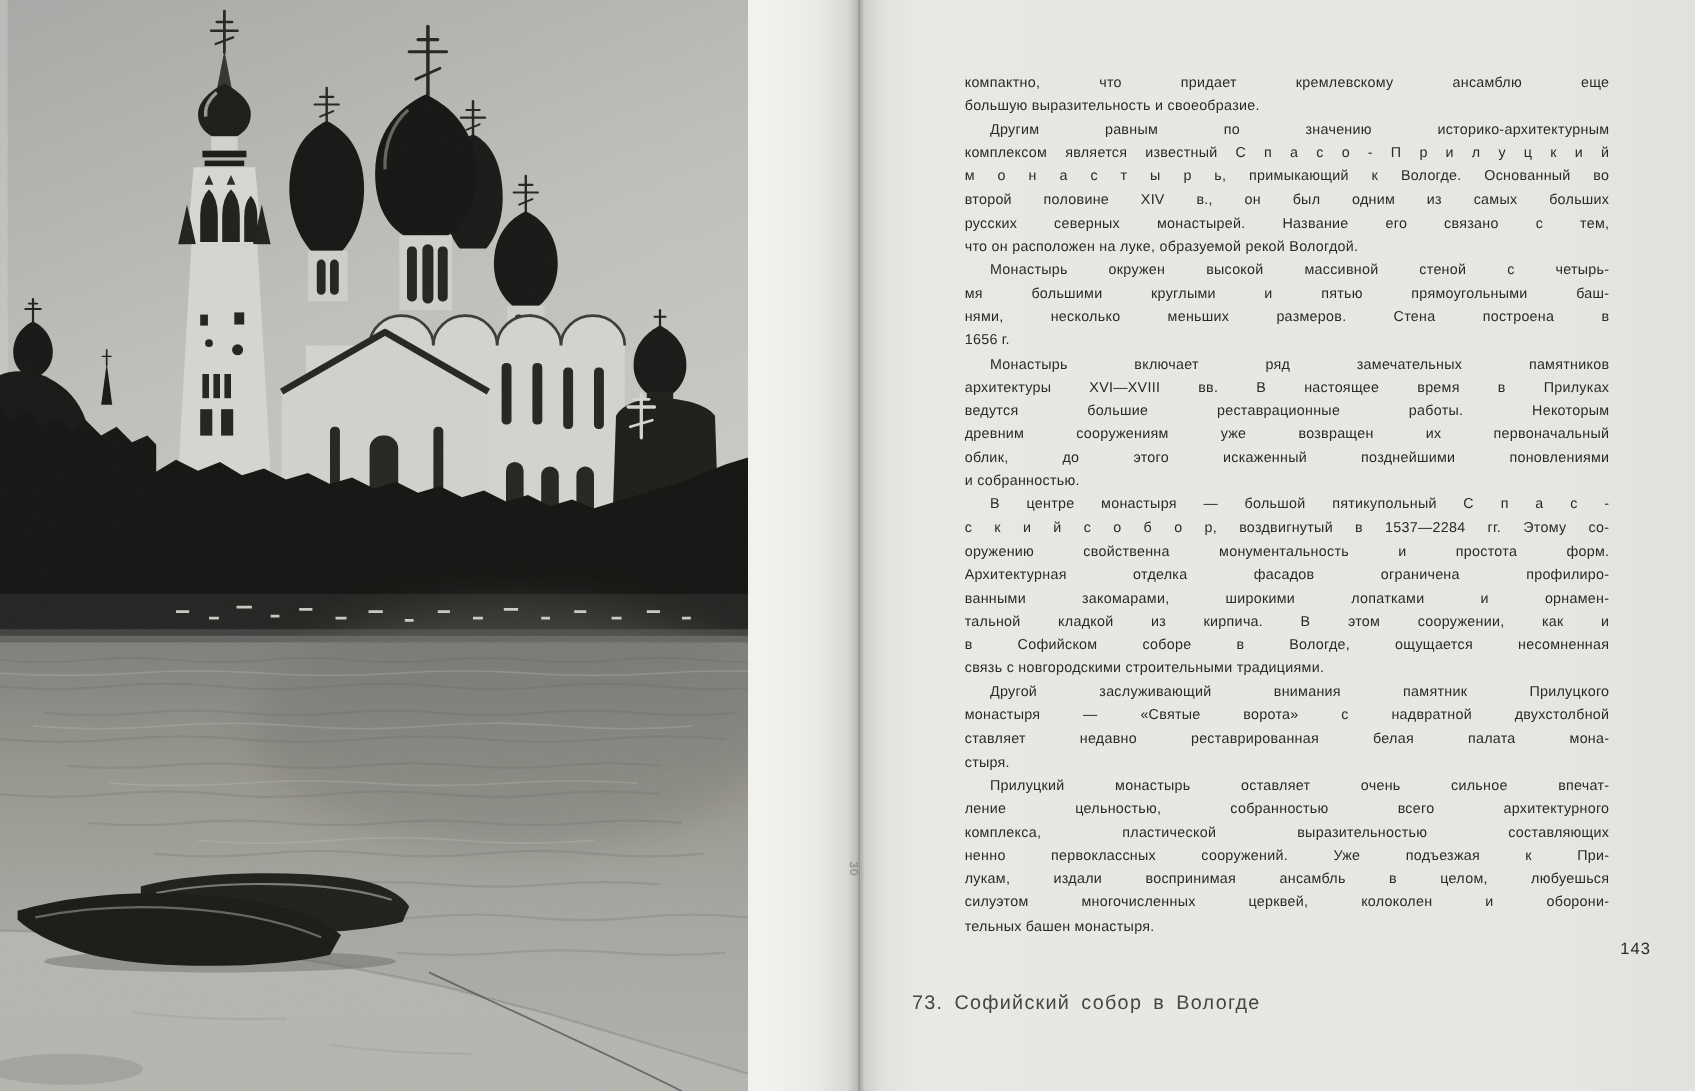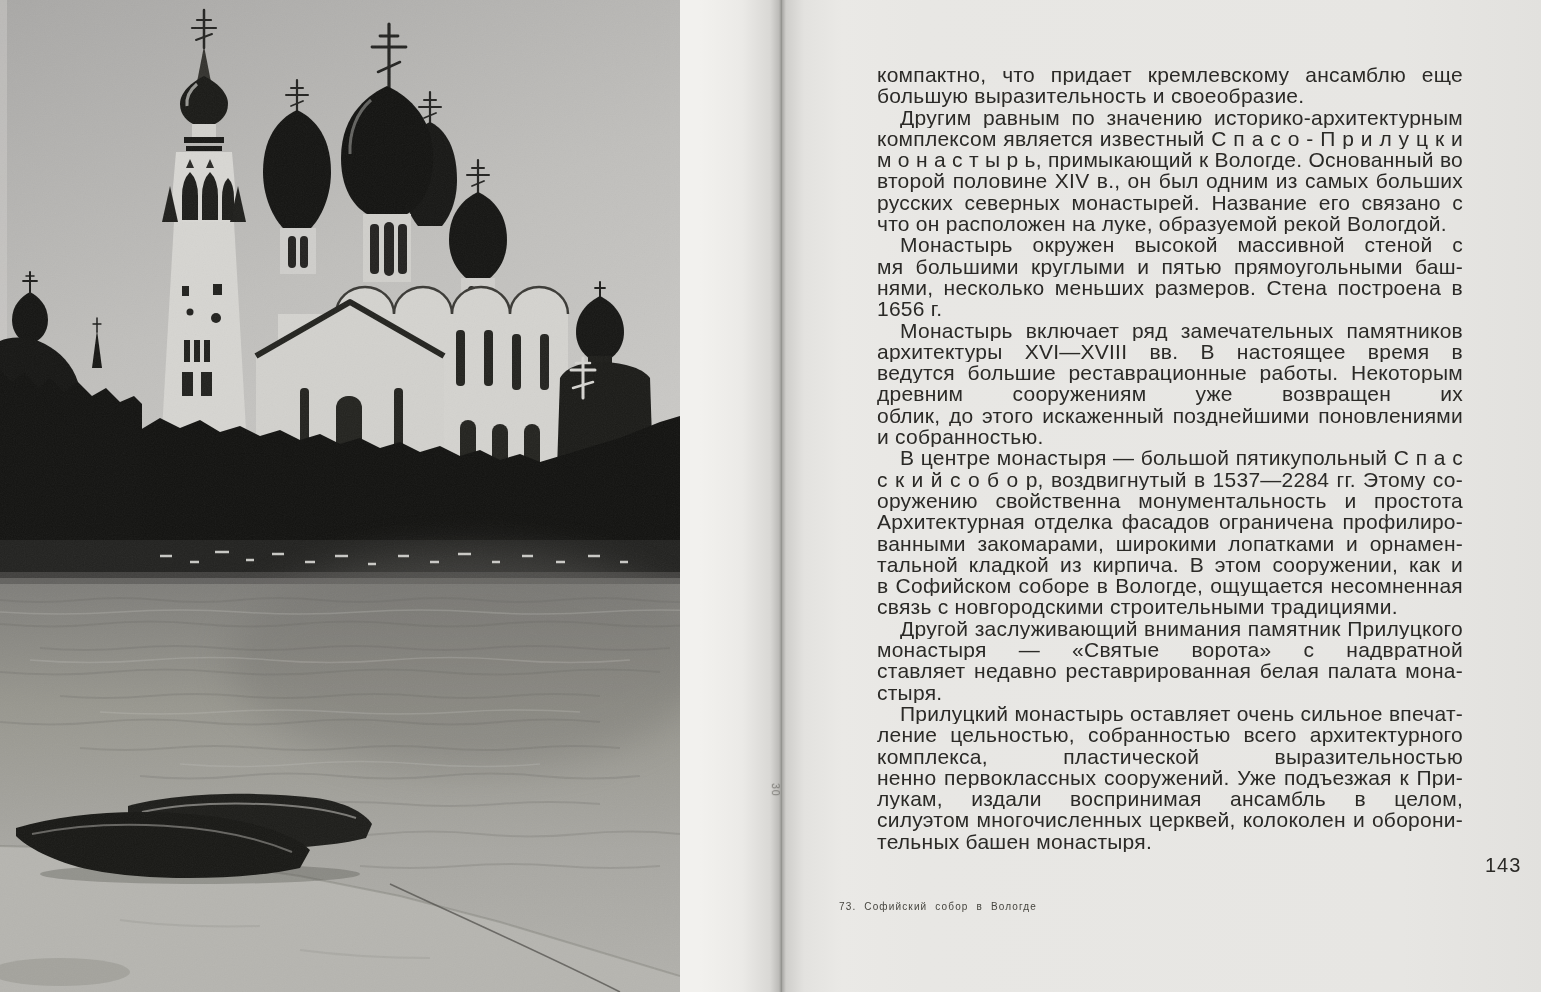--- a/index.html
+++ b/index.html
@@ -18,32 +18,32 @@
     font-size:10.5px;color:#6e6d68;letter-spacing:1px;
     transform:rotate(90deg);transform-origin:center;opacity:.85;filter:blur(.3px);
   }
   .page-right{
     position:absolute;left:782px;top:0;width:759px;height:992px;
     background:linear-gradient(90deg,#a7a6a3 0px,#cfcecb 4px,#e3e2df 22px,#eaé? 0, #eae9e6 60px,#e8e7e4 140px,#e7e6e3 620px,#e2e1de 759px);
     background:linear-gradient(90deg,#a7a6a3 0px,#cfcecb 4px,#e3e2df 22px,#eae9e6 60px,#e8e7e4 140px,#e7e6e3 620px,#e2e1de 759px);
   }
   .textblock{
     position:absolute;left:95px;top:64px;width:586px;
-    color:#2b2a27;font-size:21px;line-height:21.3px;letter-spacing:.25px;
+    color:#2b2a27;font-size:13px;line-height:21.3px;letter-spacing:.25px;
   }
   .line{text-align:justify;text-align-last:justify;height:21.3px;overflow:hidden;}
   .line.end{text-align-last:left;}
   .line.indent{text-indent:23px;}
   .pagenum{
     position:absolute;left:691px;top:854px;
-    font-size:20px;color:#2b2a27;letter-spacing:1px;margin-left:12px;
+    font-size:15px;color:#2b2a27;letter-spacing:1px;
   }
   .caption{
-    position:absolute;left:57px;top:901px;
-    font-size:10px;color:#46453f;letter-spacing:1.15px;word-spacing:4px;
+    position:absolute;left:47px;top:901px;
+    font-size:18px;color:#46453f;letter-spacing:1.15px;word-spacing:4px;
   }
 </style>
 </head>
 <body>
 
 <div class="page-left">
   <svg class="photo" viewBox="0 0 680 992" width="680" height="992" xmlns="http://www.w3.org/2000/svg">
     <defs>
       <linearGradient id="sky" x1="0" y1="0" x2="0.45" y2="1">
         <stop offset="0" stop-color="#a9a8a6"></stop>

